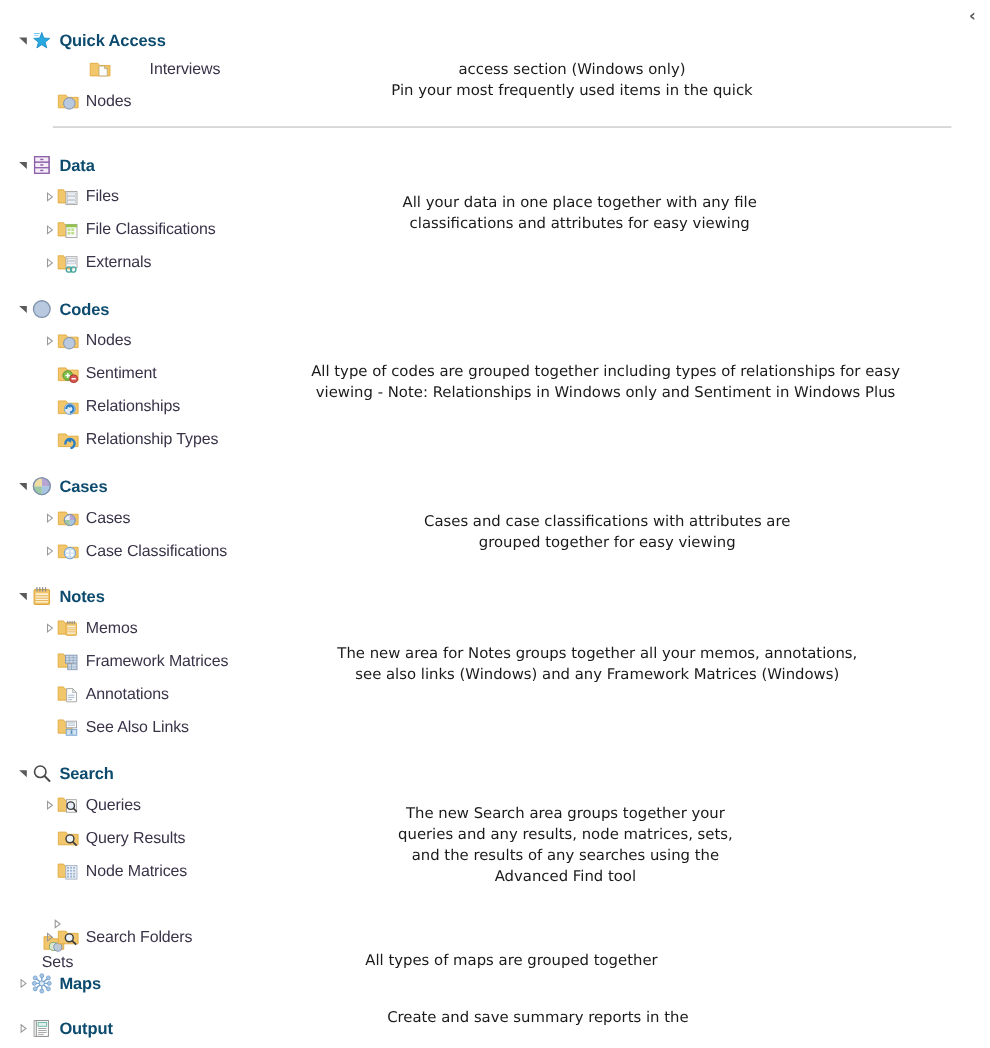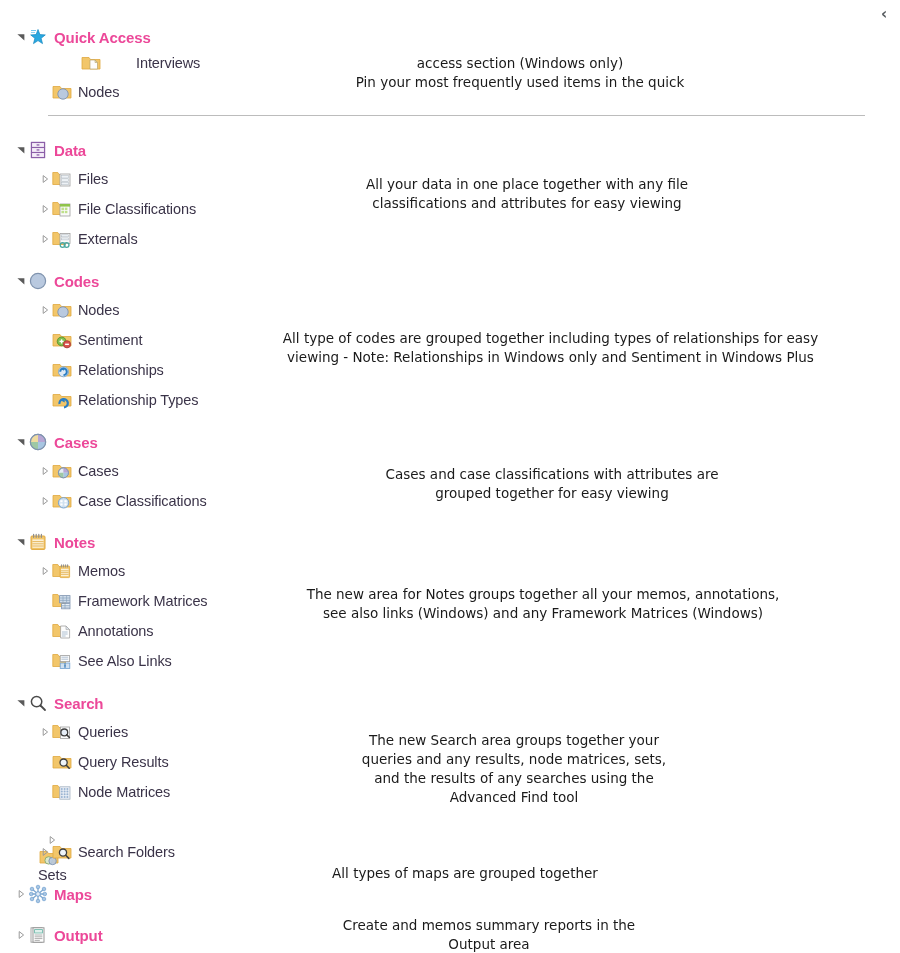--- a/index.html
+++ b/index.html
@@ -45,21 +45,21 @@
   .twisty svg { display: block; }
   .icon-wrap {
     width: 20px; height: 20px;
     display: flex; align-items: center; justify-content: center;
     flex: 0 0 20px;
     margin-right: 6px;
   }
   .icon-wrap svg { display: block; }
 
   .label-top {
-    font-size: 15px; font-weight: 700; color: #ec4899;
+    font-size: 15px; font-weight: 700; color: #0c4a6e;
     letter-spacing: -0.1px;
   }
   .label-child {
     font-size: 14.5px; font-weight: 400; color: #3a3348;
     letter-spacing: -0.1px;
   }
 
   
   .desc {
     position: absolute;
@@ -541,18 +541,17 @@
       <div class="desc" style="left: 333px; top: 731px; width: 362px;">
         <div>The new Search area groups together your</div>
         <div>queries and any results, node matrices, sets,</div>
         <div>and the results of any searches using the</div>
         <div>Advanced Find tool</div>
       </div>
       <div class="desc" style="left: 303px; top: 864px; width: 324px;">
         <div>All types of maps are grouped together</div>
       </div>
       <div class="desc" style="left: 303px; top: 916px; width: 372px;">
-        <div>Create and memos summary reports in the</div>
-        <div>Output area</div>
+        <div>Create and save summary reports in the</div>
       </div>
     </div>
 
 </div>
 
 </body></html>

